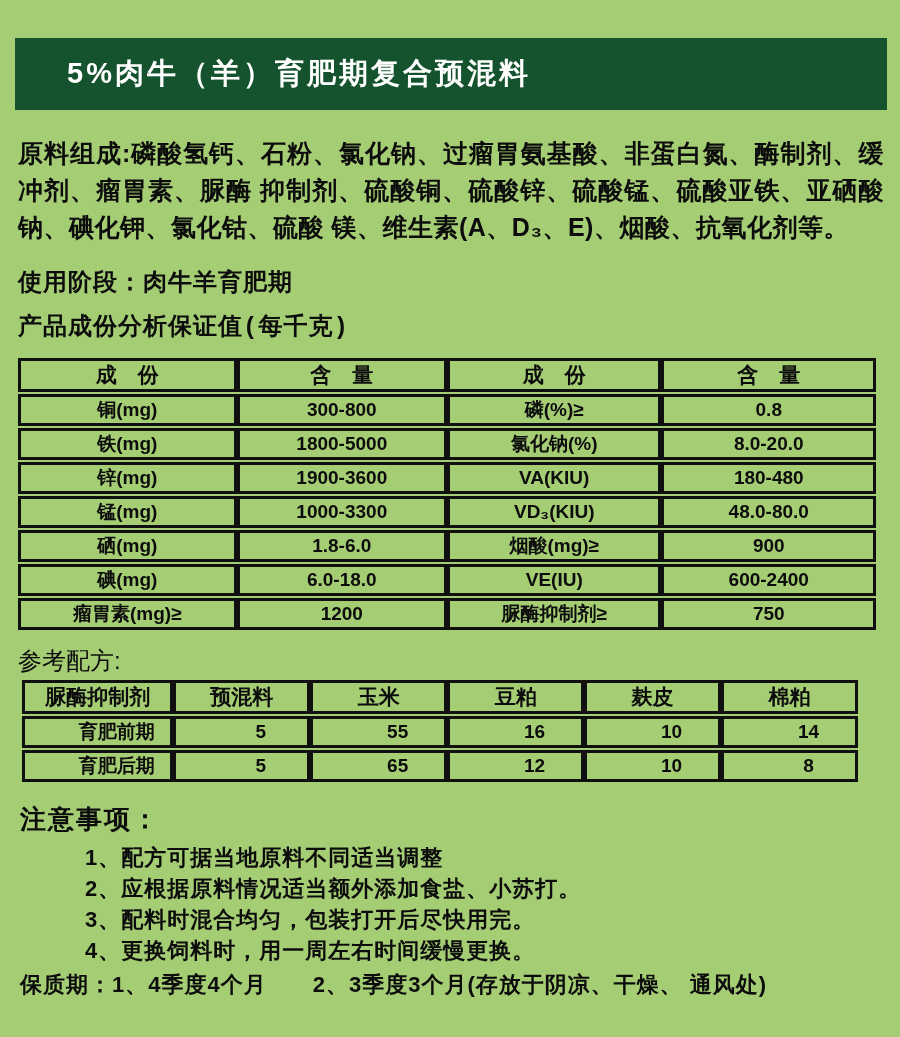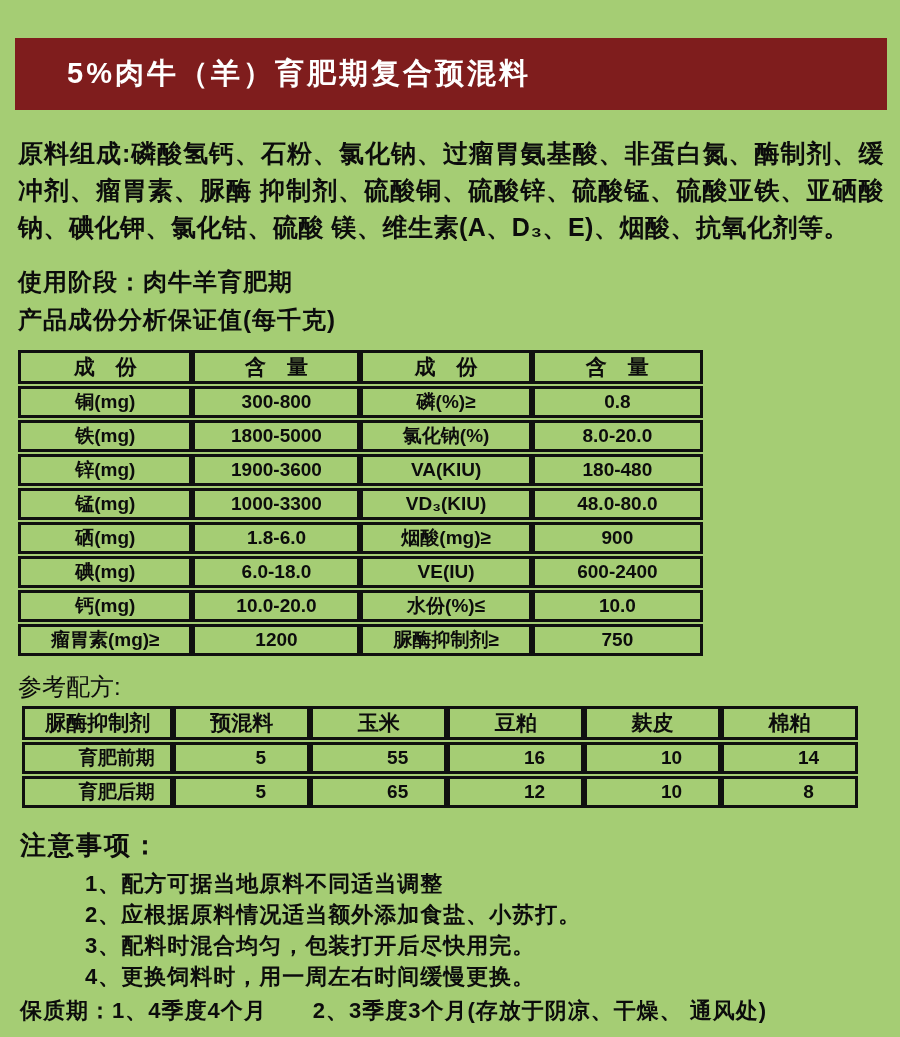--- a/index.html
+++ b/index.html
@@ -10,21 +10,21 @@
     font-family: "Liberation Sans", sans-serif;
     color: #0c0c0c;
     -webkit-font-smoothing: antialiased;
   }
   .page { position: relative; width: 900px; height: 1037px; }
 
   
   .banner {
     margin: 38px 13px 0 15px;
     height: 72px;
-    background: #7f1d1d;
+    background: #14532d;
     display: flex;
     align-items: center;
   }
   .banner h1 {
     margin: 0 0 0 52px;
     color: #ffffff;
     font-size: 29px;
     font-weight: 700;
     letter-spacing: 3px;
   }
@@ -39,42 +39,42 @@
     letter-spacing: 0.5px;
   }
 
   .stage-line {
     margin: 20px 0 0 18px;
     font-size: 24px;
     font-weight: 700;
     line-height: 31px;
     letter-spacing: 1px;
   }
-  .stage-line.tight { margin-top: 7px; }
+  .stage-line.tight { margin-top: 15px; font-family: Liberation Mono, monospace; }
 
   
   table {
     border-collapse: separate;
     border-spacing: 0 2px;
     table-layout: fixed;
     background: transparent;
   }
   th, td {
     border: 3px solid #101010;
     text-align: center;
     vertical-align: middle;
     font-weight: 700;
     padding: 0 2px;
     overflow: hidden;
     white-space: nowrap;
   }
 
   table.analysis {
     margin: 13px 8px 0 18px;
-    width: 685px;
+    width: 858px;
   }
   table.analysis th { height: 21px; font-size: 21px; }
   table.analysis td { height: 21px; font-size: 19px; }
   table.analysis th:nth-child(1), table.analysis td:nth-child(1) { width: 25.5%; }
   table.analysis th:nth-child(2), table.analysis td:nth-child(2) { width: 24.5%; }
   table.analysis th:nth-child(3), table.analysis td:nth-child(3) { width: 25%; }
   table.analysis th:nth-child(4), table.analysis td:nth-child(4) { width: 25%; }
 
   .formula-title {
     margin: 15px 0 0 18px;
@@ -169,26 +169,20 @@
           <td>烟酸(mg)≥</td>
           <td>900</td>
         </tr>
         <tr>
           <td>碘(mg)</td>
           <td>6.0-18.0</td>
           <td>VE(IU)</td>
           <td>600-2400</td>
         </tr>
         <tr>
-          <td>钙(mg)</td>
-          <td>10.0-20.0</td>
-          <td>水份(%)≤</td>
-          <td>10.0</td>
-        </tr>
-        <tr>
           <td>瘤胃素(mg)≥</td>
           <td>1200</td>
           <td>脲酶抑制剂≥</td>
           <td>750</td>
         </tr>
       </tbody>
   </table>
 
   <h2 class="formula-title">参考配方:</h2>
 

